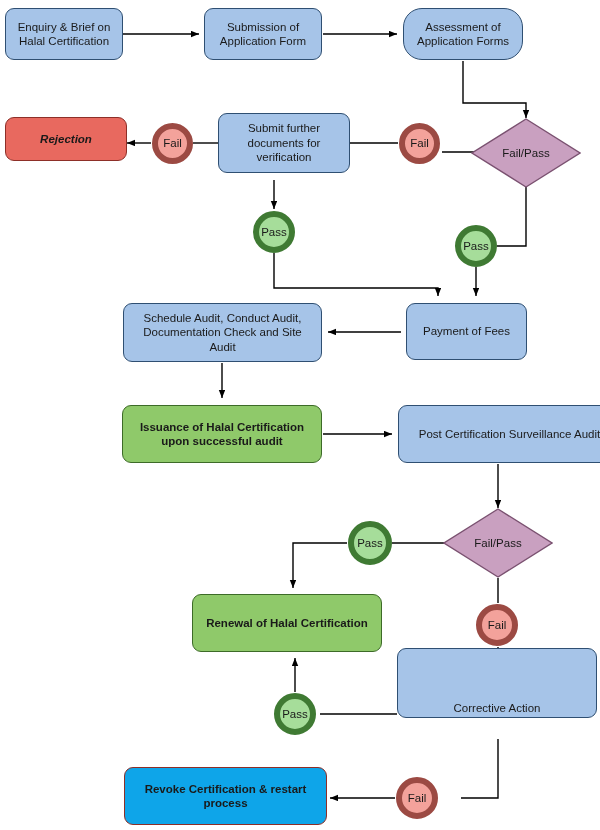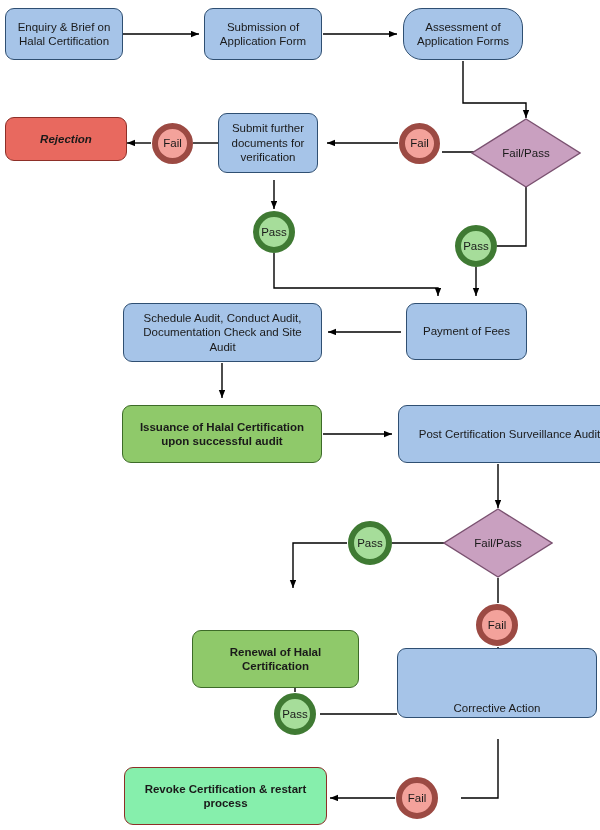--- a/index.html
+++ b/index.html
@@ -37,21 +37,21 @@
   }
   .box {
     border-radius: 9px;
     border: 1px solid #3a3a3a;
     font-size: 11.5px;
     padding: 2px 6px;
   }
   .box.blue   { background: #a6c4e8; border-color: #2f4f72; }
   .box.green  { background: #8fc96a; border-color: #3d6b28; font-weight: bold; }
   .box.red    { background: #e8695f; border-color: #8d2f28; font-weight: bold; }
-  .box.red2   { background: #86efac; border-color: #8d2f28; font-weight: bold; }
+  .box.red2   { background: #0ea5e9; border-color: #8d2f28; font-weight: bold; }
   .circle {
     border-radius: 50%;
     border: 6px solid #7f1d1d;
     font-size: 11.5px;
   }
   .circle.green  { background: #a6dd9a; border-color: #3f7a33; }
   .circle.red    { background: #f3a29b; border-color: #9c4a43; }
   .diamond-wrap {
     position: absolute;
   }
@@ -136,21 +136,21 @@
   </div>
 
   <div class="node box red" style="left:5px; top:117px; width:122px; height:44px;font-style:italic;">
     <span>Rejection</span>
   </div>
 
   <div class="node circle red" style="left:152px; top:123px; width:41px; height:41px;">
     <span>Fail</span>
   </div>
 
-  <div class="node box blue" style="left:218px; top:113px; width:100px; height:60px;">
+  <div class="node box blue" style="left:218px; top:113px; width:132px; height:60px;">
     <span>Submit further documents for verification</span>
   </div>
 
   <div class="node circle red" style="left:399px; top:123px; width:41px; height:41px;">
     <span>Fail</span>
   </div>
 
   <div class="diamond-wrap" style="left:471px; top:118px; width:110px; height:70px;">
     <svg width="110" height="70" viewBox="0 0 110 70">
       <polygon points="55,1 109,35 55,69 1,35" fill="#c9a0c0" stroke="#7a5170" stroke-width="1.4"></polygon>
@@ -186,21 +186,21 @@
     <span>Pass</span>
   </div>
 
   <div class="diamond-wrap" style="left:443px; top:508px; width:110px; height:70px;">
     <svg width="110" height="70" viewBox="0 0 110 70">
       <polygon points="55,1 109,35 55,69 1,35" fill="#c9a0c0" stroke="#7a5170" stroke-width="1.4"></polygon>
     </svg>
     <div class="diamond-label">Fail/Pass</div>
   </div>
 
-  <div class="node box green" style="left:192px; top:594px; width:167px; height:58px;margin-top:36px;">
+  <div class="node box green" style="left:192px; top:594px; width:190px; height:58px;">
     <span>Renewal of Halal Certification</span>
   </div>
 
   <div class="node circle red" style="left:476px; top:604px; width:42px; height:42px;">
     <span>Fail</span>
   </div>
 
   <div class="node circle green" style="left:274px; top:693px; width:42px; height:42px;">
     <span>Pass</span>
   </div>

